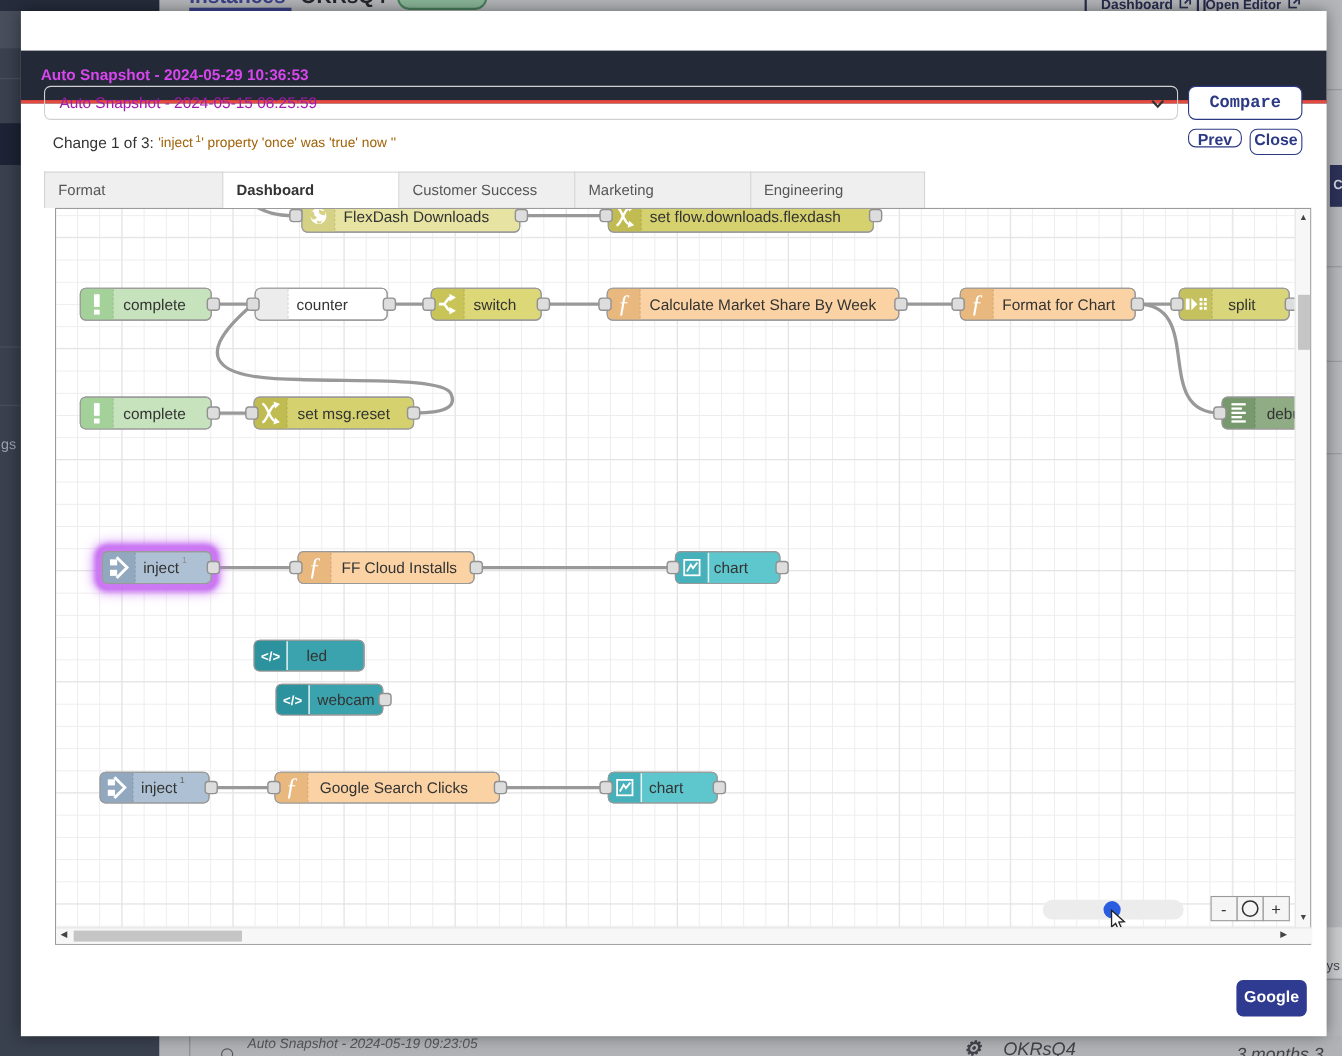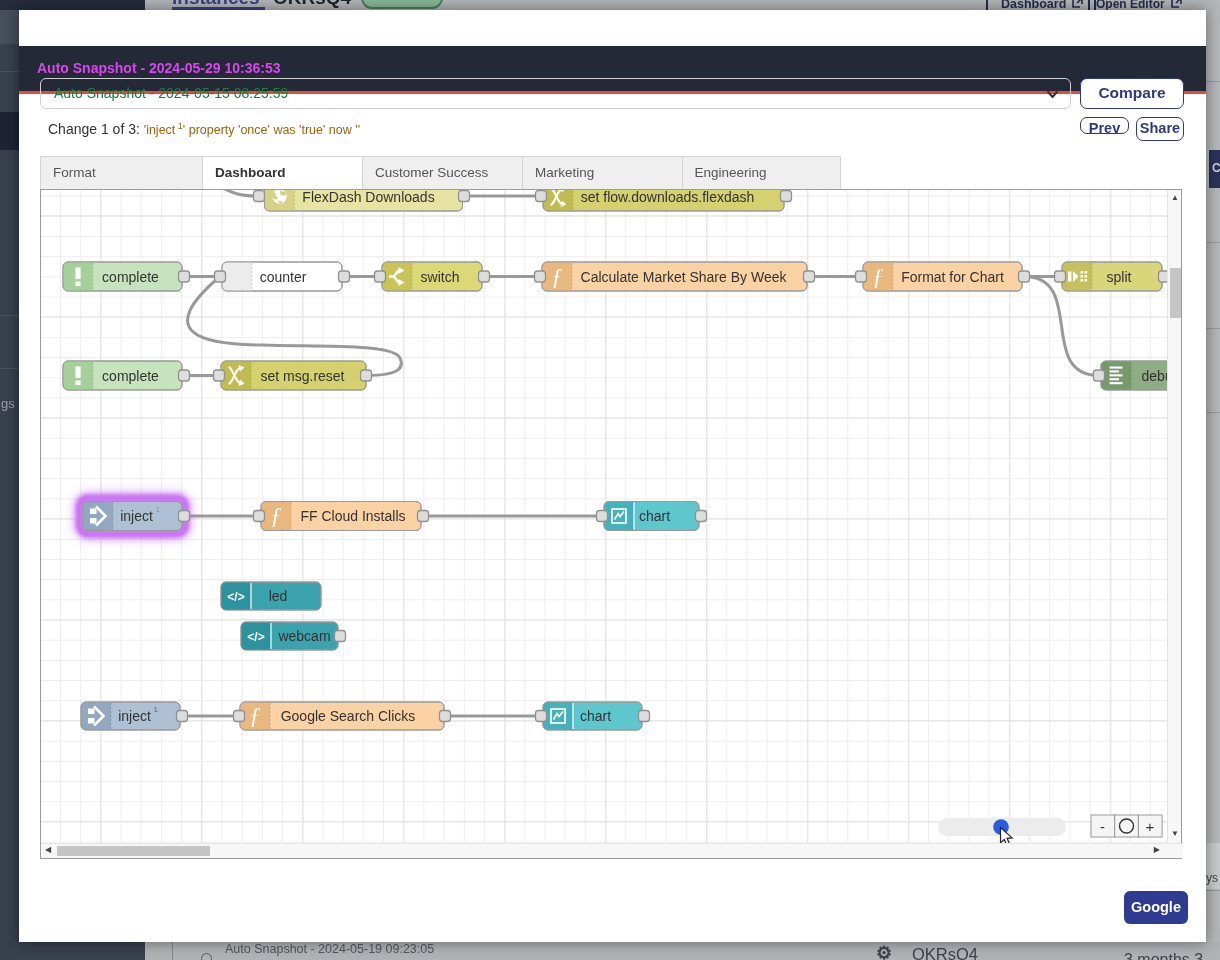--- a/index.html
+++ b/index.html
@@ -17,44 +17,44 @@
 #topnav .pill { position:absolute; left:216px; top:-13px; width:82px; height:22px; background:#8ab697; border:2px solid #47805c; border-radius:11px; }
 #topnav .dl { position:absolute; top:-3px; color:#272c4e; font-weight:bold; font-size:12.5px; }
 #topnav .vbar { position:absolute; top:0; width:1.5px; height:10px; background:#272c4e; }
 #topnav .dlic { position:absolute; top:-3px; }
 
 #rsliver { left:1206px; top:10px; width:14px; height:932px; background:#b4b6b9; }
 #rsliver .ln { position:absolute; left:0; width:14px; height:1px; background:#97999d; }
 #rsliver .navy { position:absolute; left:3px; top:140px; width:11px; height:38px; background:#2c3158; color:#cfd2da; font-weight:bold; font-size:12px; padding:11px 0 0 3px; }
 #rsliver .band { position:absolute; left:0; top:833px; width:14px; height:46px; background:#c9cacc; color:#3f444c; font-size:12px; padding:28px 0 0 0; }
 
-#bstrip { left:145px; top:942px; width:1075px; height:18px; background:#b0b2b5; color:#53575c; font-size:12.5px; overflow:hidden; }
+#bstrip { left:145px; top:942px; width:1075px; height:18px; background:#b0b2b5; color:#53575c; font-size:12.5px; overflow:hidden;font-style:italic; }
 #bstrip .vline { position:absolute; left:27px; top:0; width:1px; height:18px; background:#85888c; }
 #bstrip .t1 { position:absolute; left:80px; top:0px; }
 #bstrip .info { position:absolute; left:56px; top:11px; width:11px; height:11px; border:1.2px solid #53575c; border-radius:50%; }
 #bstrip .gear { position:absolute; left:731px; top:0px; font-size:18px; color:#3f4349; font-weight:bold; }
 #bstrip .t2 { position:absolute; left:767px; top:3px; font-size:16.5px; color:#3f4349; }
 #bstrip .t3 { position:absolute; left:979px; top:9px; font-size:16px; color:#3f4349; }
 
 #modal { left:19px; top:10px; width:1187px; height:932px; background:#fff; box-shadow:0 0 14px rgba(0,0,0,0.45); }
 #mhead { position:absolute; left:0; top:0; width:100%; height:48px; background:#232936; border-bottom:3px solid #e5493f; color:#d946ef; font-weight:bold; font-size:14px; line-height:45px; padding-left:18px;margin-top:36px; }
-#msel { position:absolute; left:21px; top:68px; width:1031px; height:31px; border:1px solid #d0d0d0; border-radius:6px; font-size:14px; color:#15803d; line-height:29px; padding-left:13px; }
+#msel { position:absolute; left:21px; top:68px; width:1031px; height:31px; border:1px solid #d0d0d0; border-radius:6px; font-size:14px; color:#a21caf; line-height:29px; padding-left:13px; }
 #msel svg { position:absolute; right:11px; top:9px; }
 .btn { position:absolute; border:1.7px solid #2c3a85; border-radius:7px; background:#fff; color:#2c3a85; font-weight:bold; text-align:center; }
-#bcompare { left:1061px; top:68px; width:104px; height:31px; font-size:15.5px; line-height:28px; }
+#bcompare { left:1061px; top:68px; width:104px; height:31px; font-size:15.5px; line-height:28px;font-family:Liberation Mono, monospace; }
 #bprev { left:1061px; top:107px; width:49px; height:17px; font-size:14.5px; line-height:21px; }
 #bnext { left:1117px; top:107px; width:48px; height:24px; font-size:14.5px; line-height:21px; }
 #mchange { position:absolute; left:29px; top:111px; font-size:14px; color:#333; }
 #mchange .q { font-size:12.5px; color:#a16207; }
 #mchange .q sup { font-size:9px; }
 
 .tab { position:absolute; top:146px; height:32.5px; background:#efefef; border:1px solid #d4d4d4; border-right:none; border-bottom:none; color:#555; font-size:13.5px; line-height:31px; padding-left:12px; }
 .tab.active { background:#fff; color:#333; font-weight:bold; height:32.5px; z-index:3; }
 
-#canvas { position:absolute; left:21px; top:178.5px; width:1142px; height:670px; border:1px solid #9b9b9b; background:#fff; }
+#canvas { position:absolute; left:31px; top:178.5px; width:1142px; height:670px; border:1px solid #9b9b9b; background:#fff; }
 #grid { position:absolute; left:0; top:0; width:1127px; height:654px;
   background-image: linear-gradient(to right,#e3e3e3 1px,transparent 1px), linear-gradient(to bottom,#e3e3e3 1px,transparent 1px), linear-gradient(to right,#ededed 1px,transparent 1px), linear-gradient(to bottom,#ededed 1px,transparent 1px);
   background-size: 101px 100%, 100% 101px, 20.2px 100%, 100% 20.2px;
   background-position: 59.4px 0, 0 25.3px, 19px 0, 0 5.6px; }
 
 #vsb { position:absolute; right:0; top:0; width:14px; height:654px; background:#f7f7f7; border-left:1px solid #e4e4e4; }
 #vsb .thumb { position:absolute; left:1.5px; top:78px; width:11px; height:50px; background:#c5c5c5; }
 #vsb .ar { position:absolute; left:3px; font-size:8px; color:#444; }
 #hsb { position:absolute; left:0; bottom:0; width:1142px; height:15px; background:#f7f7f7; border-top:1px solid #e4e4e4; }
 #hsb .thumb { position:absolute; left:16px; top:2px; width:153px; height:10.5px; background:#c5c5c5; }
@@ -106,21 +106,21 @@
 </div>
 <div class="abs" id="modal">
   <div id="mhead">Auto Snapshot - 2024-05-29 10:36:53</div>
   <div id="msel">Auto Snapshot - 2024-05-15 08:25:59
     <svg width="13" height="13" viewBox="0 0 13 13">
         <path d="M1.5,3.5 L6.5,9 L11.5,3.5" fill="none" stroke="#333" stroke-width="2"></path>
       </svg>
   </div>
   <div class="btn" id="bcompare">Compare</div>
   <div class="btn" id="bprev">Prev</div>
-  <div class="btn" id="bnext">Share</div>
+  <div class="btn" id="bnext">Close</div>
   <div id="mchange">Change 1 of 3: <span class="q">'inject <sup>1</sup>' property 'once' was 'true' now ''</span></div>
   <div class="tab" style="left:21px;width:162px;">Format</div>
     <div class="tab active" style="left:183px;width:160px;">Dashboard</div>
     <div class="tab" style="left:343px;width:160px;">Customer Success</div>
     <div class="tab" style="left:503px;width:159.5px;">Marketing</div>
     <div class="tab" style="left:662.5px;width:159.5px;border-right:1px solid #d4d4d4;">Engineering</div>
   <div id="canvas">
     <div id="grid"></div>
     <svg width="1127" height="654" viewBox="41 189 1127 654" style="position:absolute;left:1px;top:0.5px">
         <defs>

